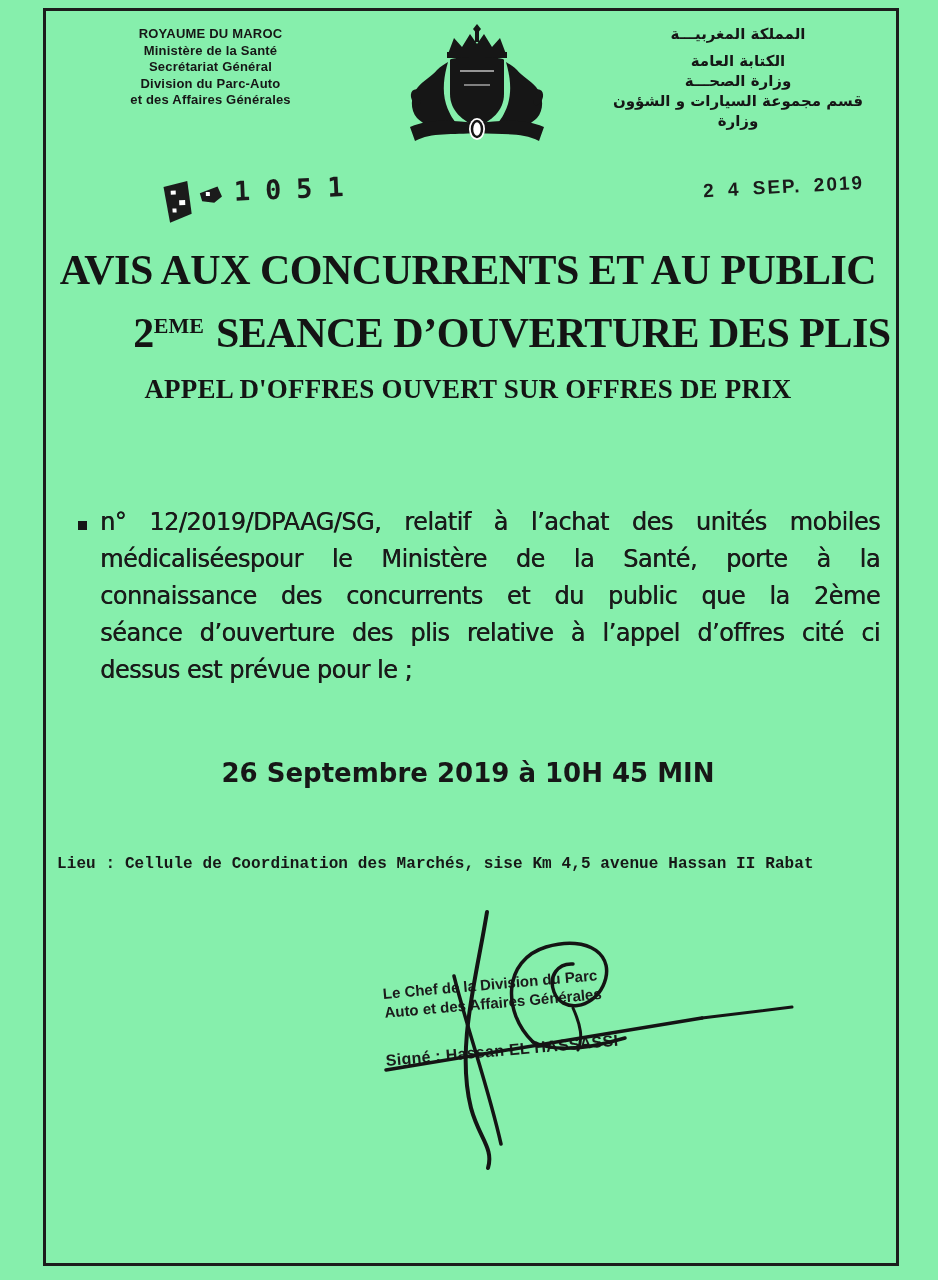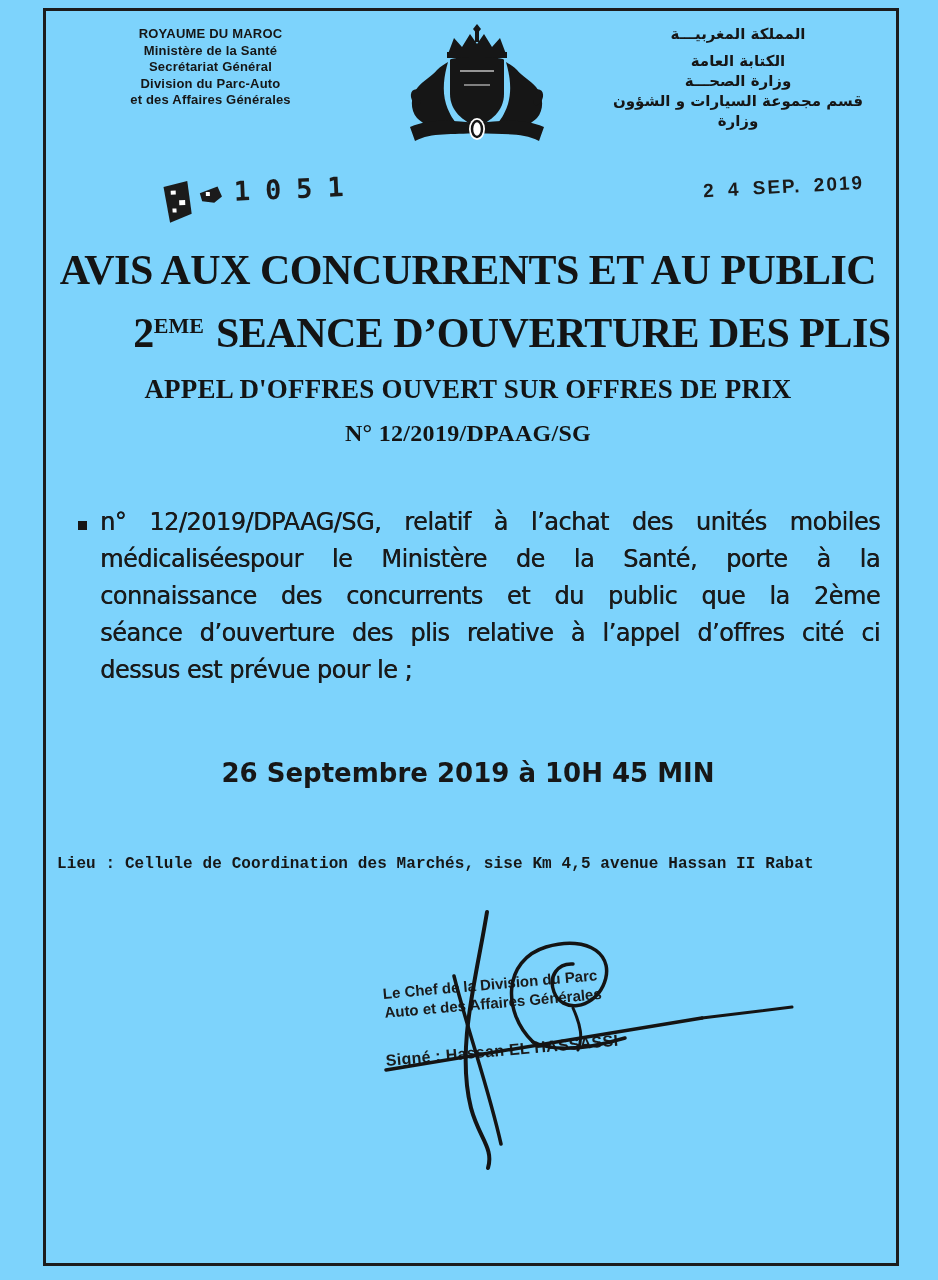--- a/index.html
+++ b/index.html
@@ -1,18 +1,18 @@
 <!DOCTYPE html>
 <html><head>
 <meta charset="utf-8">
 <style>
   html,body { margin:0; padding:0; background:#e8e8e8; }
   .page {
     position:relative; width:938px; height:1280px; margin:0 auto;
-    background:#7dd3fc; color:#161616; overflow:hidden;
+    background:#86efac; color:#161616; overflow:hidden;
     font-family:"Liberation Sans", sans-serif;
   }
   .abs { position:absolute; }
   .frame {
     position:absolute; left:43px; top:8px; width:850px; height:1252px;
     border:3px solid #1c1c1c;
   }
 
   
   .hdr-left {
@@ -147,21 +147,20 @@
       <rect x="44" y="13" width="4" height="4" fill="#fff"></rect>
     </svg>
     <span class="digits">1051</span>
   </div>
 
   <div class="abs stamp-date">2 4 SEP. 2019</div>
 
   <div class="abs title-block title1">AVIS AUX CONCURRENTS ET AU PUBLIC</div>
   <div class="abs title-block title2"><span>2</span><sup>EME</sup><span> SEANCE D’OUVERTURE DES PLIS</span></div>
   <div class="abs title-block subtitle">APPEL D'OFFRES OUVERT SUR OFFRES DE PRIX</div>
-  <div class="abs title-block reference">N° 12/2019/DPAAG/SG</div>
 
   <div class="abs body-bullet"></div>
   <div class="abs body-text">
     <div class="body-line">n° 12/2019/DPAAG/SG, relatif à l’achat des unités mobiles</div>
     <div class="body-line">médicaliséespour le Ministère de la Santé, porte à la</div>
     <div class="body-line">connaissance des concurrents et du public que la 2ème</div>
     <div class="body-line">séance d’ouverture des plis relative à l’appel d’offres cité ci</div>
     <div class="body-line body-line--last">dessus est prévue pour le ;</div>
   </div>
 

